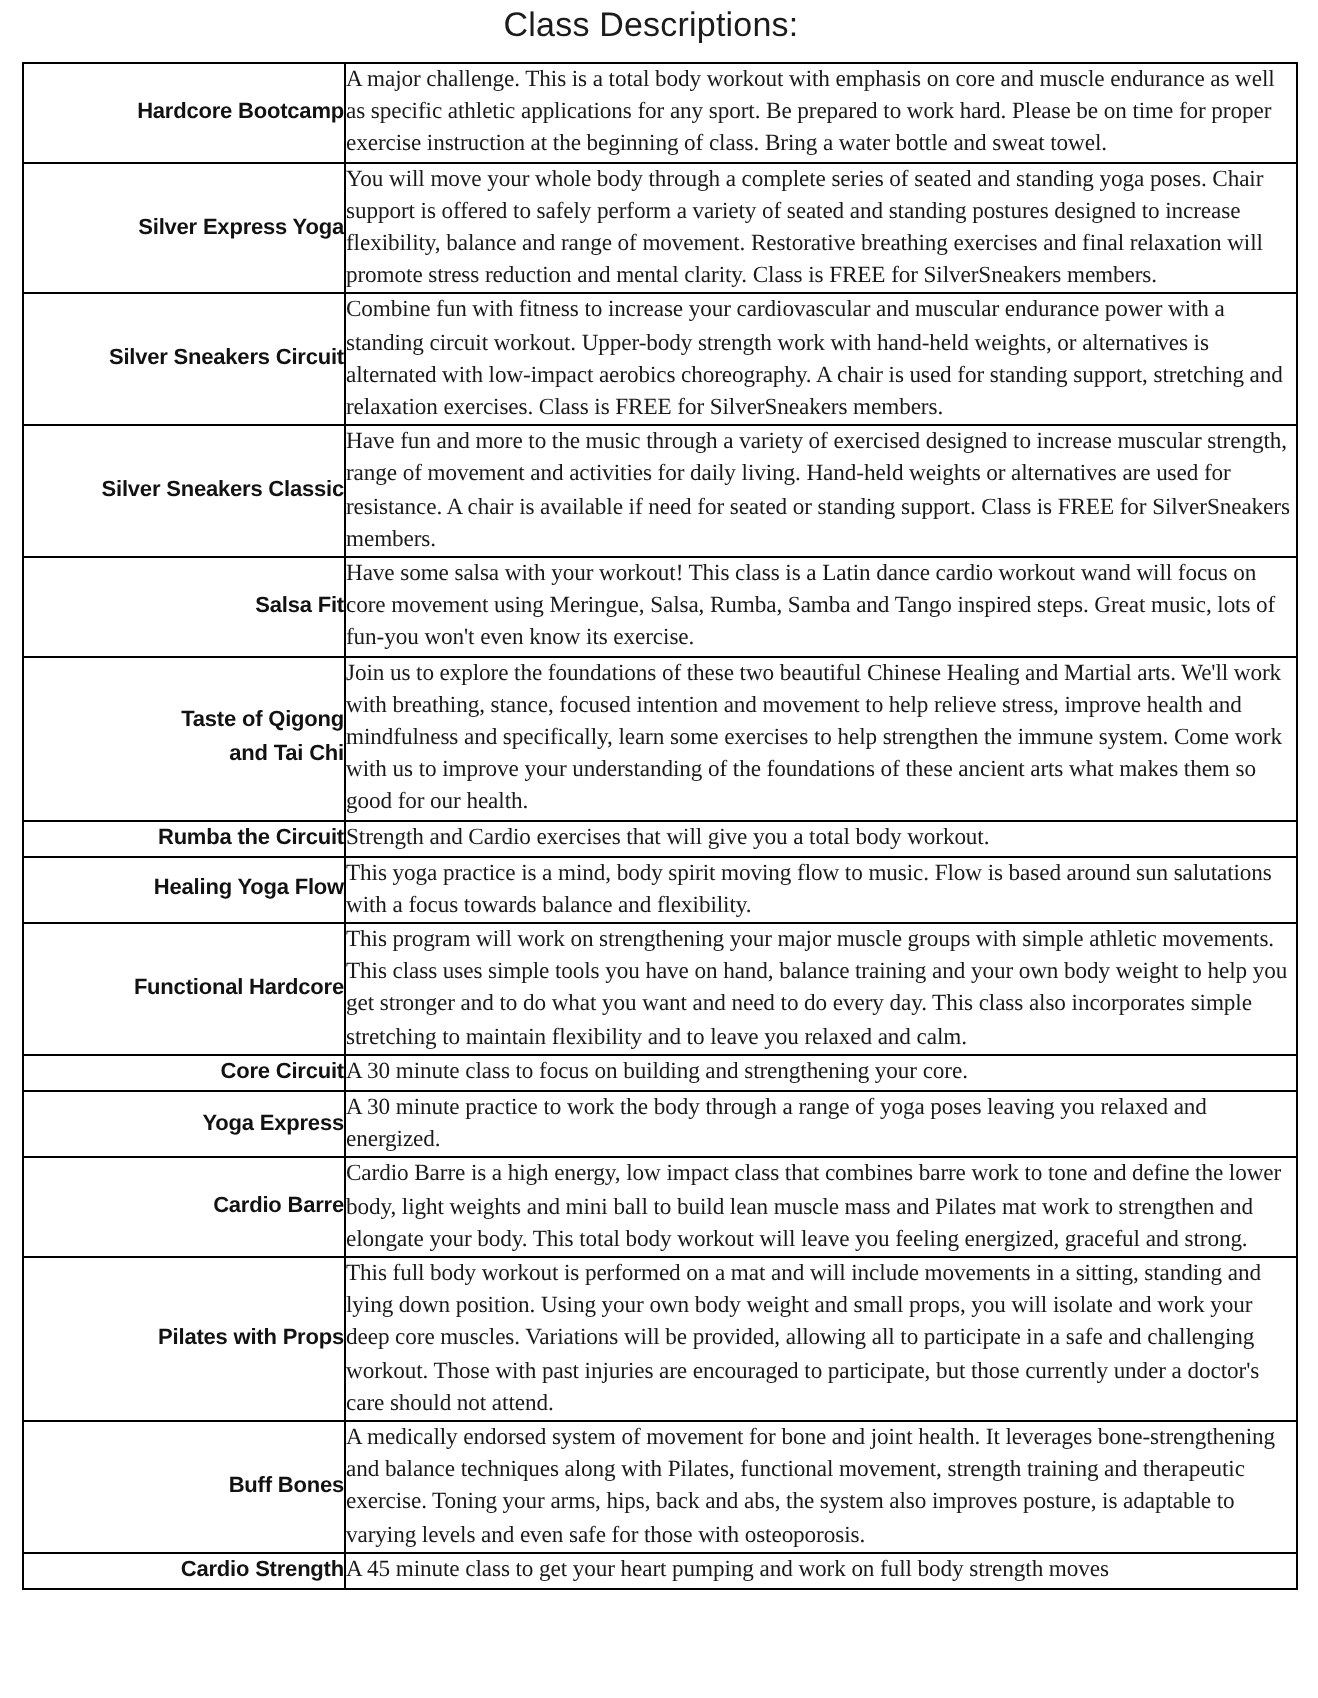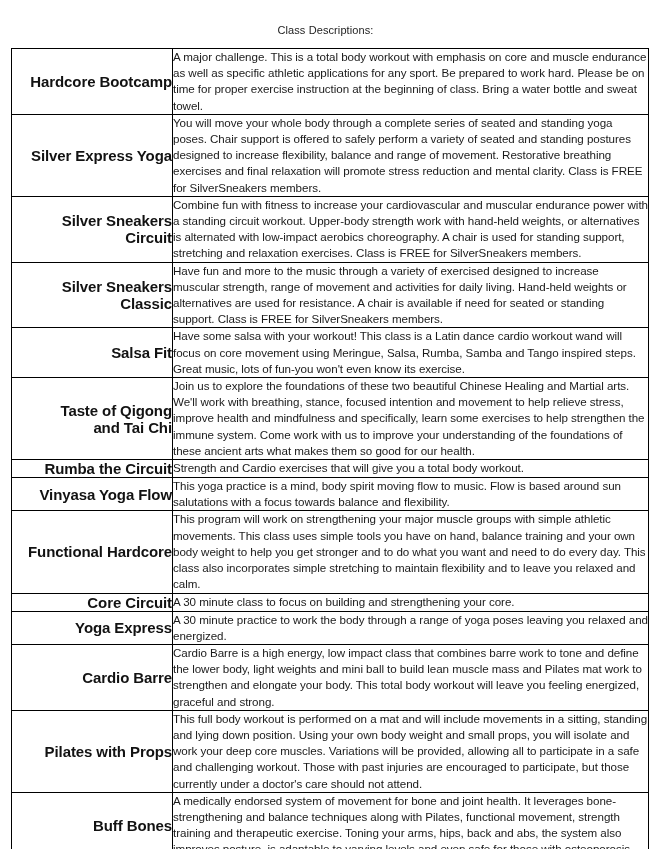--- a/index.html
+++ b/index.html
@@ -15,24 +15,24 @@
     overflow: hidden;
   }
   .page {
     position: relative;
     width: 659px;
     height: 849px;
     box-sizing: border-box;
   }
   .doc-title {
     text-align: center;
-    font-size: 11px;
+    font-size: 17px;
     font-weight: 400;
     color: #1c1c1c;
-    padding-top: 21px;
+    padding-top: 4px;
     padding-right: 8px;
     letter-spacing: 0.1px;
     line-height: 18px;
   }
   .table-wrap {
     margin: 9px 11px 0 11px;
     width: 637px;
   }
   table.class-table {
     border-collapse: collapse;
@@ -47,36 +47,37 @@
     border-bottom: 1px solid #000000;
   }
   table.class-table td {
     border-bottom: 1px solid #000000;
     vertical-align: middle;
     padding: 0;
   }
   td.cls-name {
     text-align: right;
     font-weight: bold;
-    font-size: 15px;
+    font-size: 11px;
     color: #121212;
     padding: 2px 8px 2px 4px;
     line-height: 17px;
     letter-spacing: -0.1px;
     border-right: 1px solid #000000;
     white-space: pre-line;
   }
   td.cls-desc {
     text-align: left;
     font-size: 11.6px;
     color: #1a1a1a;
     padding: 3px 5px 3px 5px;
     line-height: 16.2px;
     vertical-align: top;
     letter-spacing: -0.05px;
+    font-family: Liberation Serif, serif;
   }
   
   table.class-table tr:last-child td {
     border-bottom: 1px solid #000000;
   }
 </style>
 </head>
 <body>
 
 <div class="page">
@@ -113,21 +114,21 @@
           <tr>
             <td class="cls-name">Taste of Qigong
 and Tai Chi</td>
             <td class="cls-desc">Join us to explore the foundations of these two beautiful Chinese Healing and Martial arts.  We'll work with breathing, stance, focused intention and movement to help relieve stress, improve health and mindfulness and specifically, learn some exercises to help strengthen the immune system. Come work with us to improve your understanding of the foundations of these ancient arts what makes them so good for our health.</td>
           </tr>
           <tr>
             <td class="cls-name">Rumba the Circuit</td>
             <td class="cls-desc">Strength and Cardio exercises that will give you a total body workout.</td>
           </tr>
           <tr>
-            <td class="cls-name">Vinyasa Yoga Flow</td>
+            <td class="cls-name">Healing Yoga Flow</td>
             <td class="cls-desc">This yoga practice is a mind, body spirit moving flow to music. Flow is based around sun salutations with a focus towards balance and flexibility.</td>
           </tr>
           <tr>
             <td class="cls-name">Functional Hardcore</td>
             <td class="cls-desc">This program will work on strengthening your major muscle groups with simple athletic movements. This class uses simple tools you have on hand, balance training and your own body weight to help you get stronger and to do what you want and need to do every day. This class also incorporates simple stretching to maintain flexibility and to leave you relaxed and calm.</td>
           </tr>
           <tr>
             <td class="cls-name">Core Circuit</td>
             <td class="cls-desc">A 30 minute class to focus on building and strengthening your core.</td>
           </tr>

